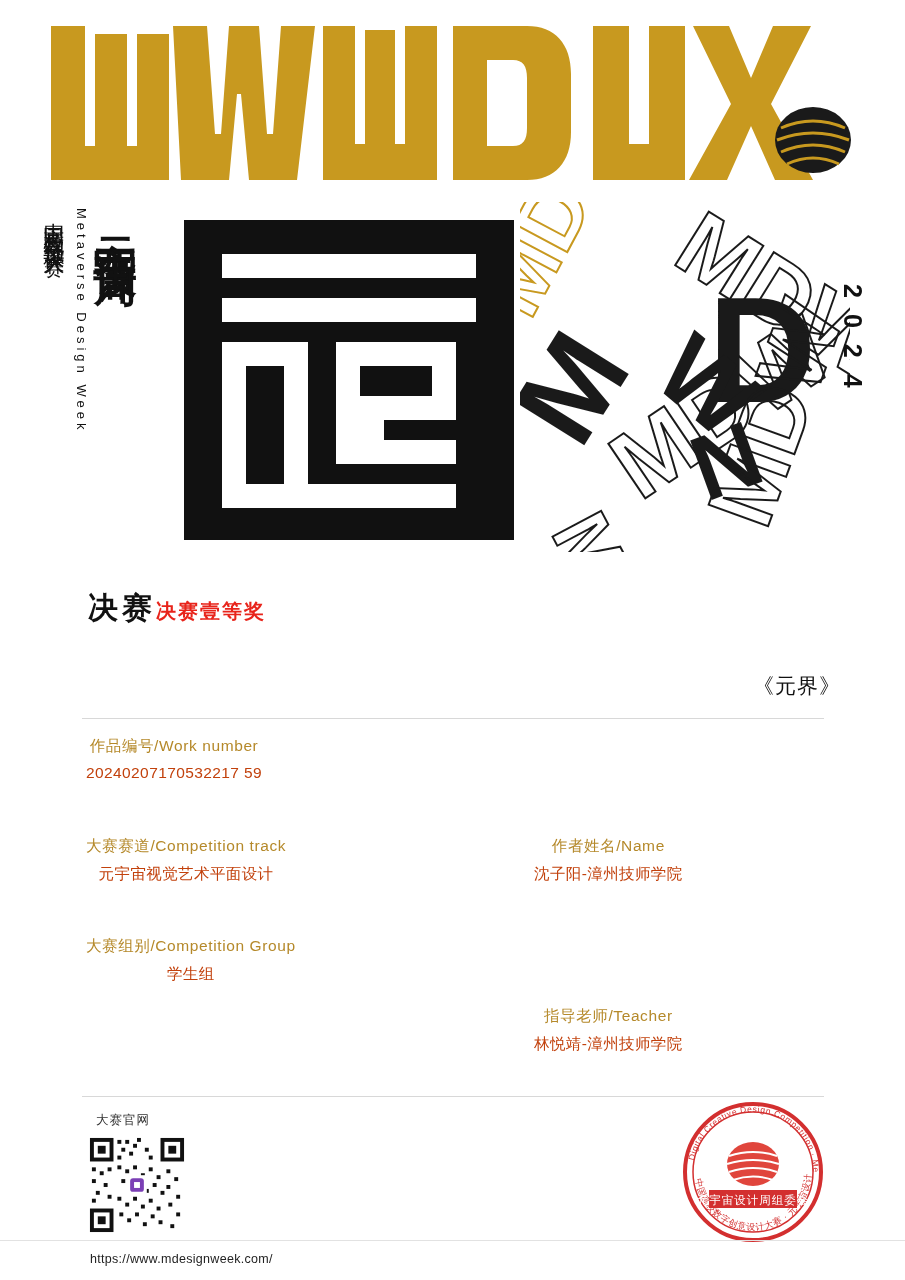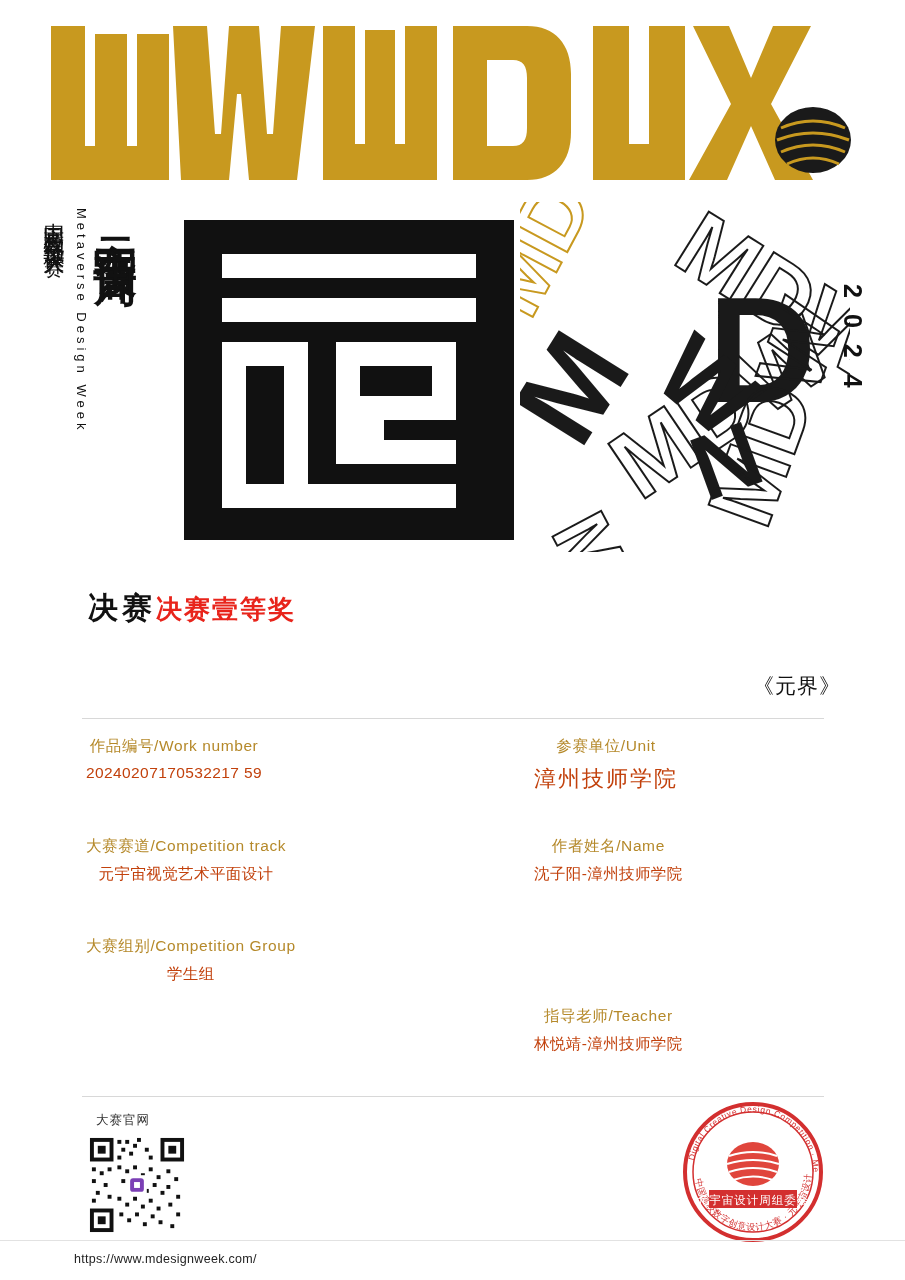--- a/index.html
+++ b/index.html
@@ -121,21 +121,21 @@
     display: flex;
     align-items: baseline;
   }
   .award-stage {
     font-size: 30px;
     font-weight: 700;
     letter-spacing: 4px;
     color: #111;
   }
   .award-prize {
-    font-size: 26px;
+    font-size: 20px;
     font-weight: 700;
     letter-spacing: 2px;
     color: #e8241b;
   }
 
   
   .work-title {
     position: absolute;
     right: 64px;
     top: 672px;
@@ -208,21 +208,21 @@
   }
   .seal {
     position: absolute;
     right: 78px;
     top: 1098px;
     width: 148px;
     height: 148px;
   }
   .url {
     position: absolute;
-    left: 74px;
+    left: 90px;
     top: 1252px;
     font-size: 12.5px;
     color: #222;
     letter-spacing: 0.3px;
   }
   .bottom-rule {
     position: absolute;
     left: 0;
     top: 1240px;
     width: 905px;
@@ -342,24 +342,20 @@
     <div class="field f-track">
       <div class="label">大赛赛道/Competition track</div>
       <div class="value">元宇宙视觉艺术平面设计</div>
     </div>
 
     <div class="field f-group">
       <div class="label">大赛组别/Competition Group</div>
       <div class="value">学生组</div>
     </div>
 
-    <div class="field f-unit">
-      <div class="label">参赛单位/Unit</div>
-      <div class="value big">漳州技师学院</div>
-    </div>
 
     <div class="field f-name">
       <div class="label">作者姓名/Name</div>
       <div class="value">沈子阳-漳州技师学院</div>
     </div>
 
     <div class="field f-teacher">
       <div class="label">指导老师/Teacher</div>
       <div class="value">林悦靖-漳州技师学院</div>
     </div>

